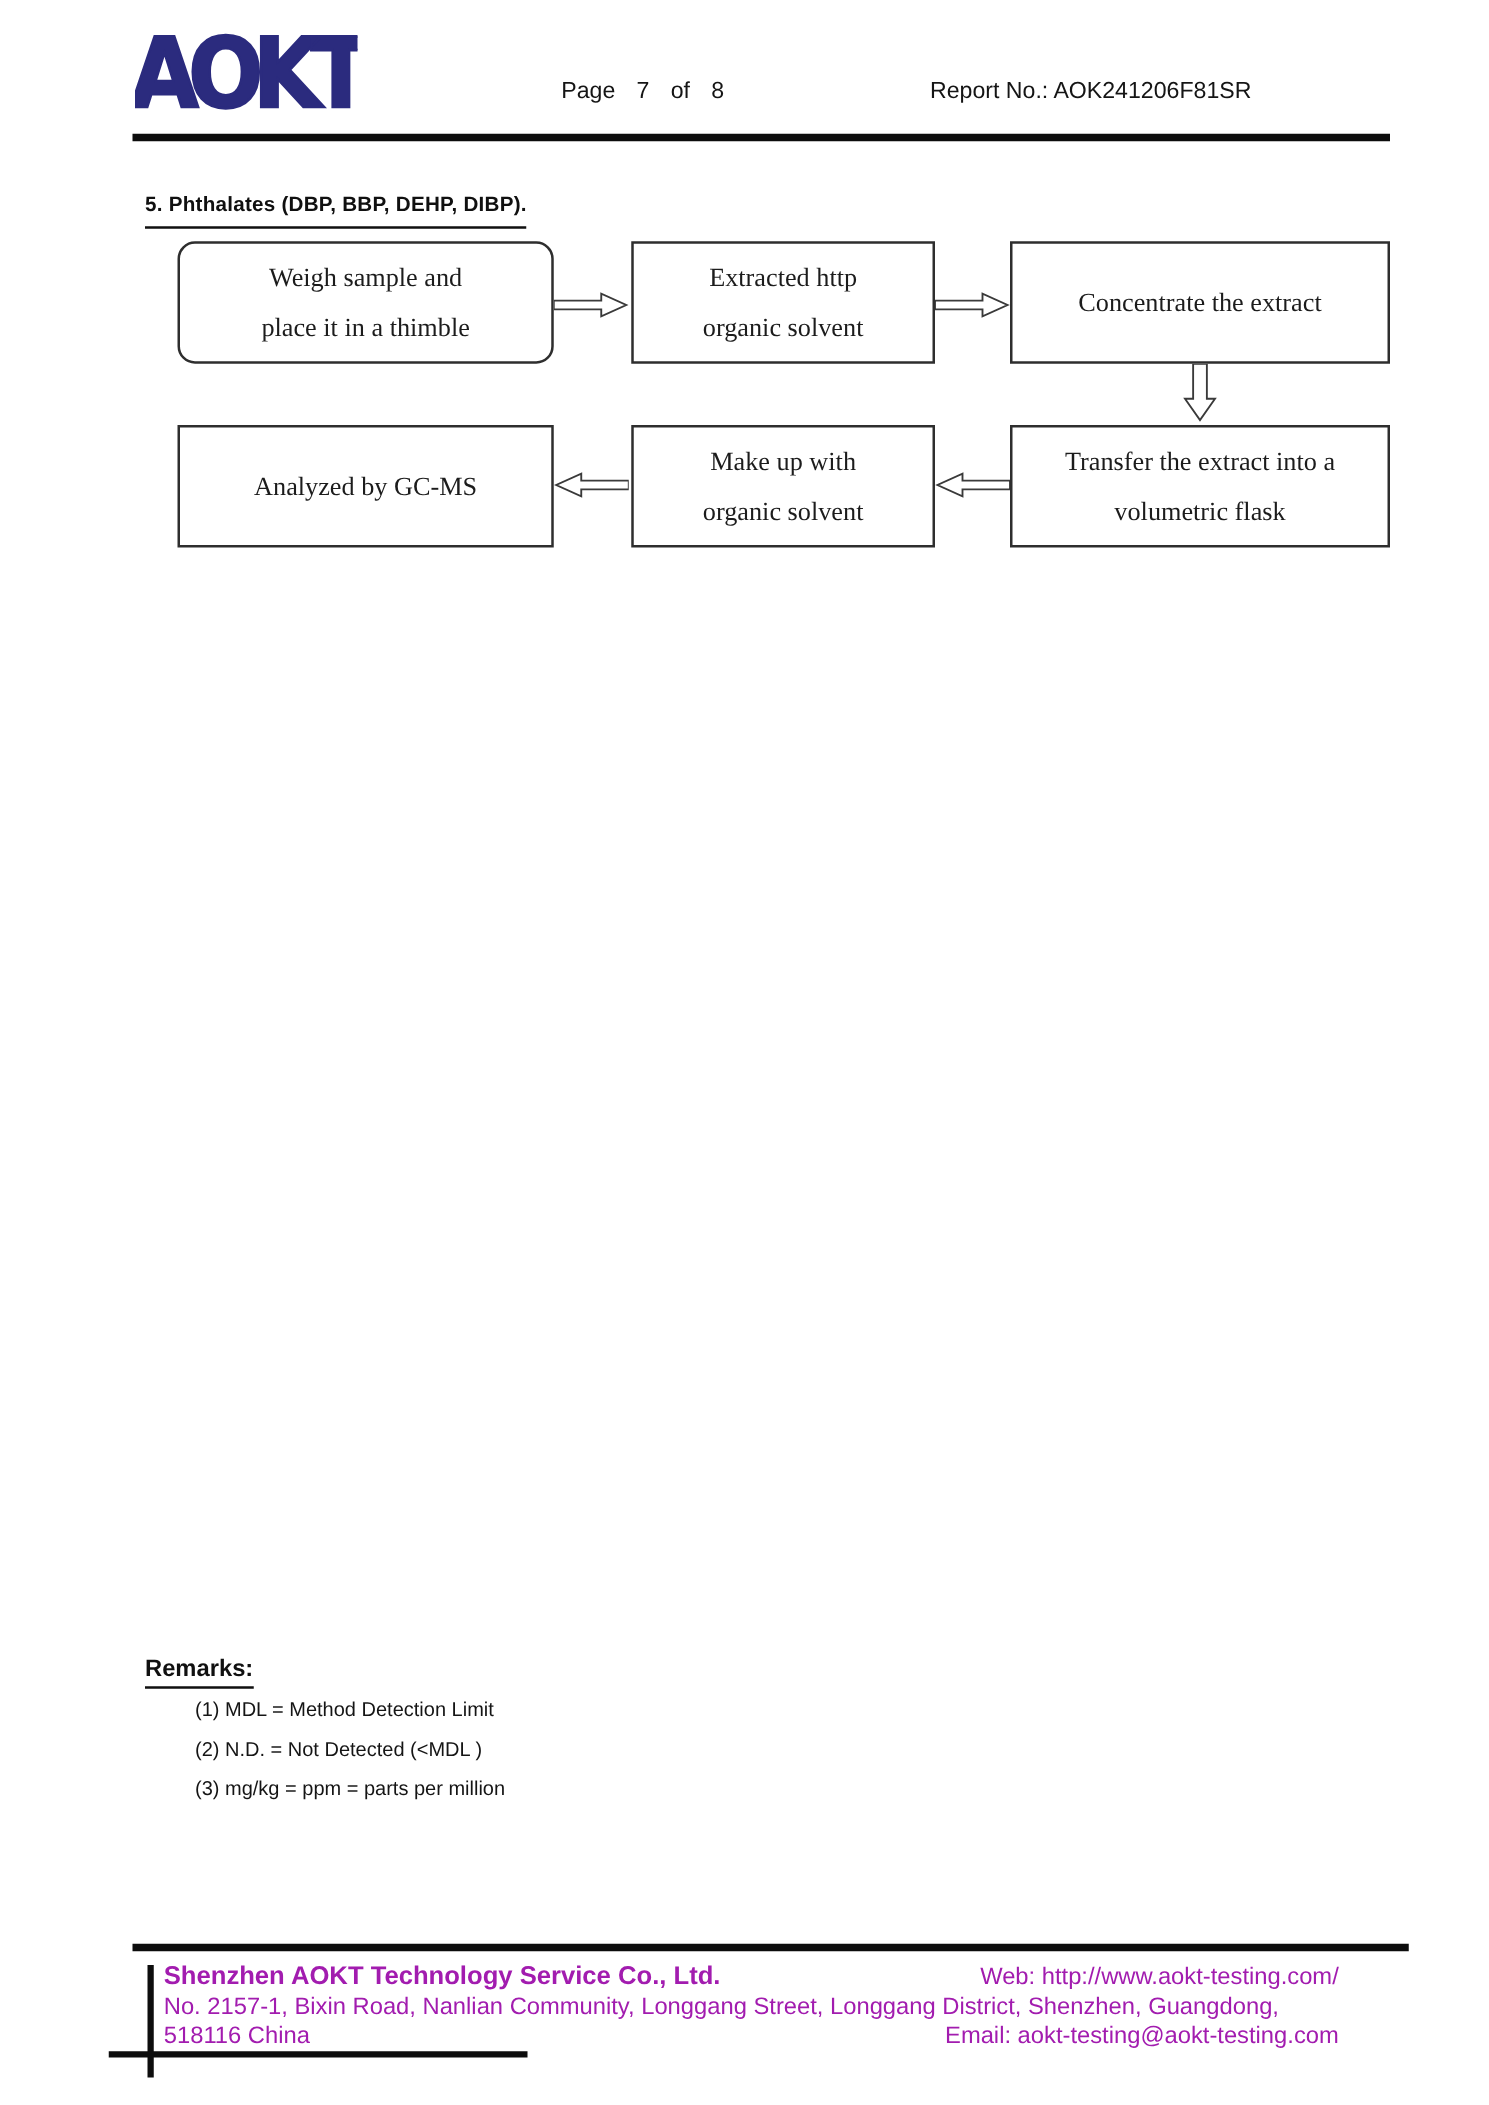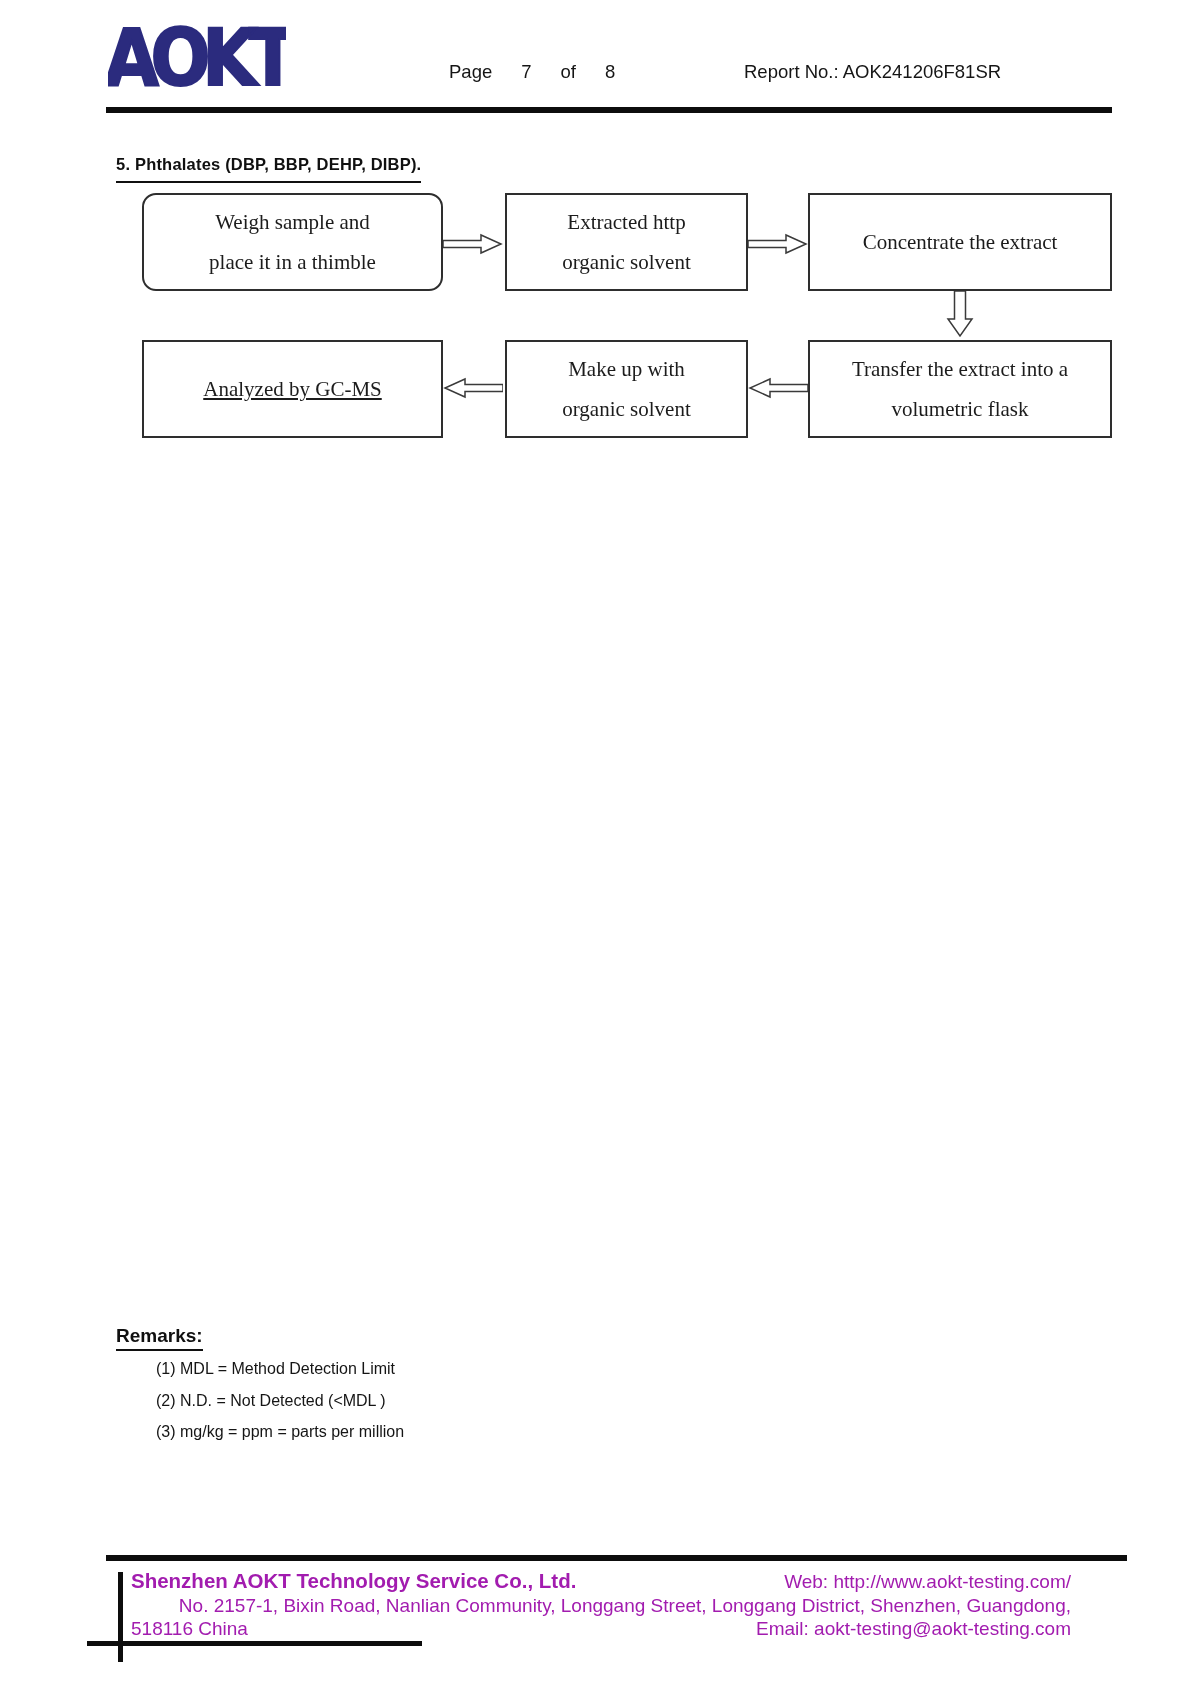--- a/index.html
+++ b/index.html
@@ -4,41 +4,41 @@
 <style>
   html,body{margin:0;padding:0;background:#ffffff;}
   body{
     width:1191px;height:1684px;position:relative;overflow:hidden;
     font-family:"Liberation Sans", sans-serif;color:#111111;
   }
 
   
   .logo-svg{position:absolute;left:108px;top:12px;width:178px;height:88px;}
   .header-rule{position:absolute;left:106px;top:107px;width:1006px;height:6px;background:#0d0d0d;}
-  .page-meta{position:absolute;left:449px;top:61px;font-size:18.5px;display:flex;gap:29px;color:#151515;}
+  .page-meta{position:absolute;left:449px;top:61px;font-size:18.5px;display:flex;gap:17px;color:#151515;}
   .report-no{position:absolute;left:744px;top:61px;font-size:18.5px;color:#151515;}
 
   
   .section-title{
     position:absolute;left:116px;top:155px;
     font-size:16.5px;font-weight:bold;color:#101010;
     border-bottom:2.5px solid #101010;padding-bottom:7px;letter-spacing:.2px;
   }
 
   
   .flow-box{
     position:absolute;box-sizing:border-box;border:2px solid #2e2e2e;background:#fff;
     display:flex;flex-direction:column;justify-content:center;align-items:center;
     font-family:"Liberation Serif", serif;font-size:21px;color:#1c1c1c;
     text-align:center;line-height:40px;
   }
   .step-1{left:142px;top:193px;width:301px;height:98px;border-radius:14px;}
   .step-2{left:505px;top:193px;width:243px;height:98px;}
   .step-3{left:808px;top:193px;width:304px;height:98px;}
-  .step-4{left:142px;top:340px;width:301px;height:98px;text-decoration:underline;}
+  .step-4{left:142px;top:340px;width:301px;height:98px;}
   .step-5{left:505px;top:340px;width:243px;height:98px;}
   .step-6{left:808px;top:340px;width:304px;height:98px;}
   .arrow{position:absolute;}
   .arrow svg{display:block;}
   .ar-1{left:443px;top:231px;}
   .ar-2{left:748px;top:231px;}
   .ar-down{left:945px;top:291px;}
   .al-1{left:748px;top:375px;}
   .al-2{left:443px;top:375px;}
 
@@ -51,21 +51,21 @@
   .remarks-list{position:absolute;left:156px;top:1353px;font-size:16px;color:#151515;}
   .remarks-list .remark-item{line-height:31.5px;}
 
   
   .footer-rule{position:absolute;left:106px;top:1555px;width:1021px;height:6px;background:#0d0d0d;}
   .footer-bar{position:absolute;left:118px;top:1572px;width:5px;height:90px;background:#0d0d0d;}
   .footer-cropline{position:absolute;left:87px;top:1641px;width:335px;height:5px;background:#0d0d0d;}
   .footer-text{position:absolute;left:131px;top:1569px;width:940px;line-height:23.5px;color:#a21caf;}
   .footer-row{display:flex;justify-content:space-between;align-items:baseline;}
   .company-name{font-size:20.5px;font-weight:bold;}
-  .footer-web,.footer-email,.footer-postal,.footer-address{font-size:19px;text-align:right;}
+  .footer-web,.footer-email,.footer-postal,.footer-address{font-size:19px;}
   .footer-address{white-space:nowrap;}
 </style>
 </head>
 <body>
 
 <div class="page">
 
   <svg class="logo-svg" viewBox="0 0 178 88">
     <text x="-4" y="72" font-family="'DejaVu Sans', sans-serif" font-weight="bold" font-size="76" fill="#2b2b7e" stroke="#2b2b7e" stroke-width="2" letter-spacing="-9" transform="scale(0.93,1.02)">AOKT</text>
   </svg>

